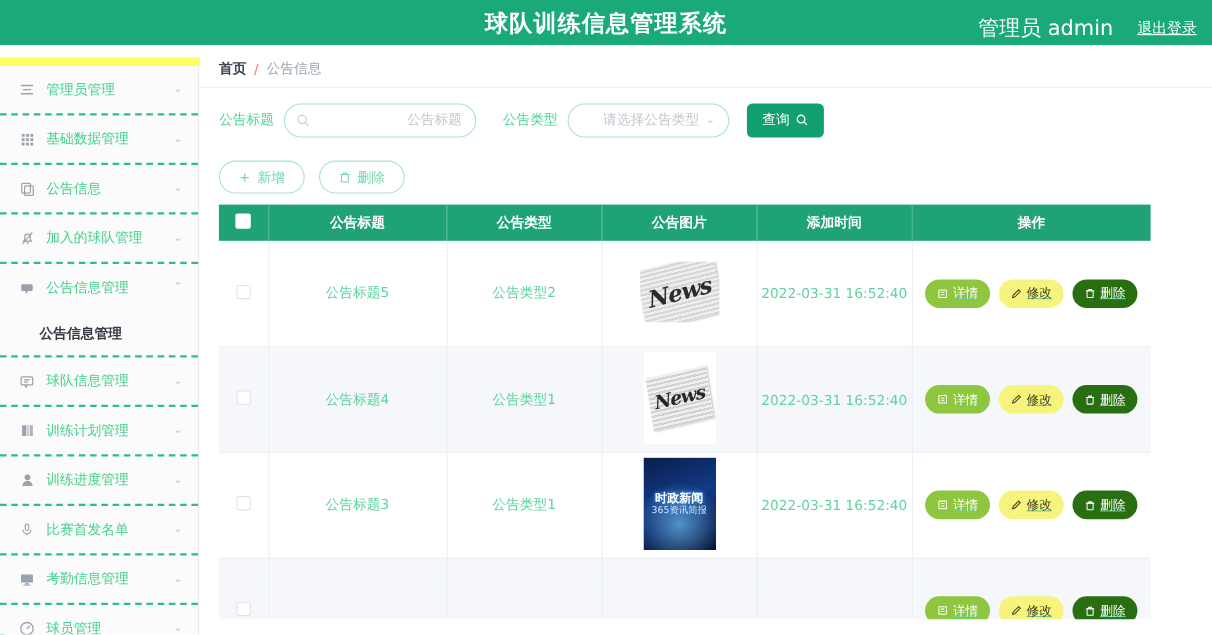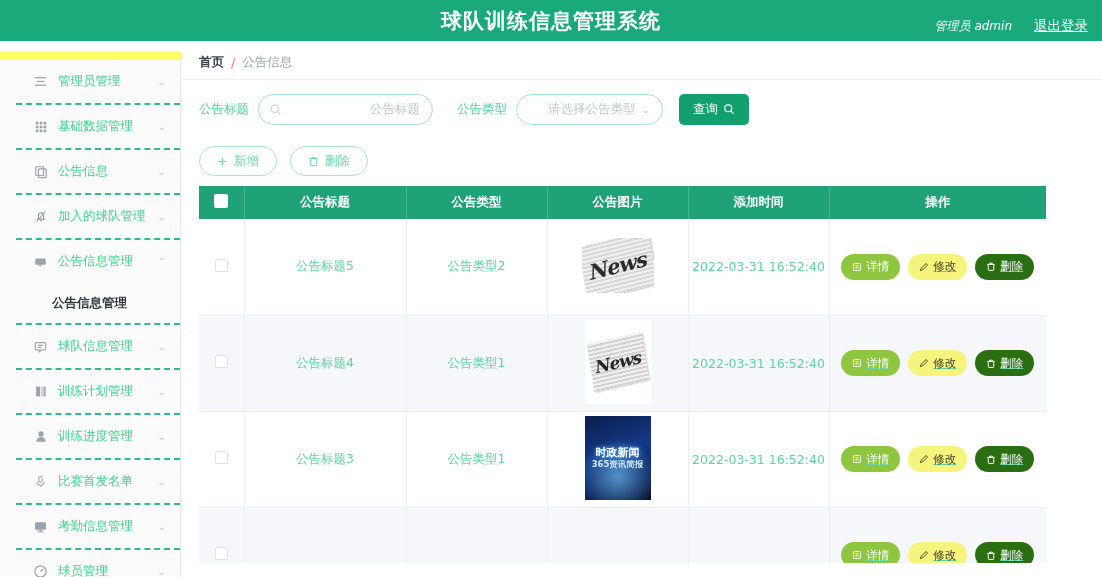--- a/index.html
+++ b/index.html
@@ -17,36 +17,35 @@
     background: #1aa97a;
     display: flex; align-items: center; justify-content: center;
   }
   .header-title {
     color: #ffffff; font-size: 21px; font-weight: bold; letter-spacing: 1px;
   }
   .header-right {
     position: absolute; right: 14px; top: 0; height: 52px;
     display: flex; align-items: center; gap: 22px;
   }
-  .header-user { color: #ffffff; font-size: 12px; font-style: italic; }
+  .header-user { color: #ffffff; font-size: 19px; }
   .header-logout {
     color: #ffffff; font-size: 13.5px; text-decoration: underline; cursor: pointer;
   }
   .yellow-bar {
     position: absolute; top: 52px; left: 0; width: 1102px; height: 8px;
     background: #ffff66;
   }
 
   
   .sidebar {
     position: absolute; top: 60px; left: 0; width: 181px; height: 517px;
     background: #fbfbfb;
     border-right: 1px solid #e8e8e8;
     overflow: hidden;
-    padding-left: 16px;
   }
   .side-accent {
     position: absolute; top: 60px; left: 0; width: 4px; height: 517px;
     background: #20b37f;
   }
   .menu-item {
     height: 43px; display: flex; align-items: center; padding: 0 14px 0 16px;
     position: relative; cursor: pointer;
   }
   .menu-icon {
@@ -203,21 +202,21 @@
       radial-gradient(circle at 50% 72%, rgba(120,200,255,.65) 0%, rgba(10,40,110,0) 55%),
       linear-gradient(160deg, #0b1d4d 0%, #123a86 45%, #071333 100%);
     display: flex; flex-direction: column; align-items: center;
     justify-content: center; gap: 2px;
   }
   .thumb-blue .t1 {
     font-size: 11px; font-weight: bold; color: #ffffff;
     text-shadow: 0 0 4px #3fa2ff; letter-spacing: 0px; line-height: 1;
   }
   .thumb-blue .t2 {
-    font-size: 8.5px; font-weight: bold; color: #cfe7ff; line-height: 1;
+    font-size: 8.5px; font-weight: normal; color: #cfe7ff; line-height: 1;
   }
   .thumb-sphere {
     width: 66px; height: 84px;
     background:
       radial-gradient(ellipse at 45% 60%, #cfe8ff 0%, #3f7fd0 28%, #0b2a66 55%, #040d22 100%),
       linear-gradient(120deg, #06142f 0%, #0c2f6d 50%, #02060f 100%);
     position: relative;
   }
   .thumb-sphere::after {
     content: ""; position: absolute; right: 6px; top: -10px;

